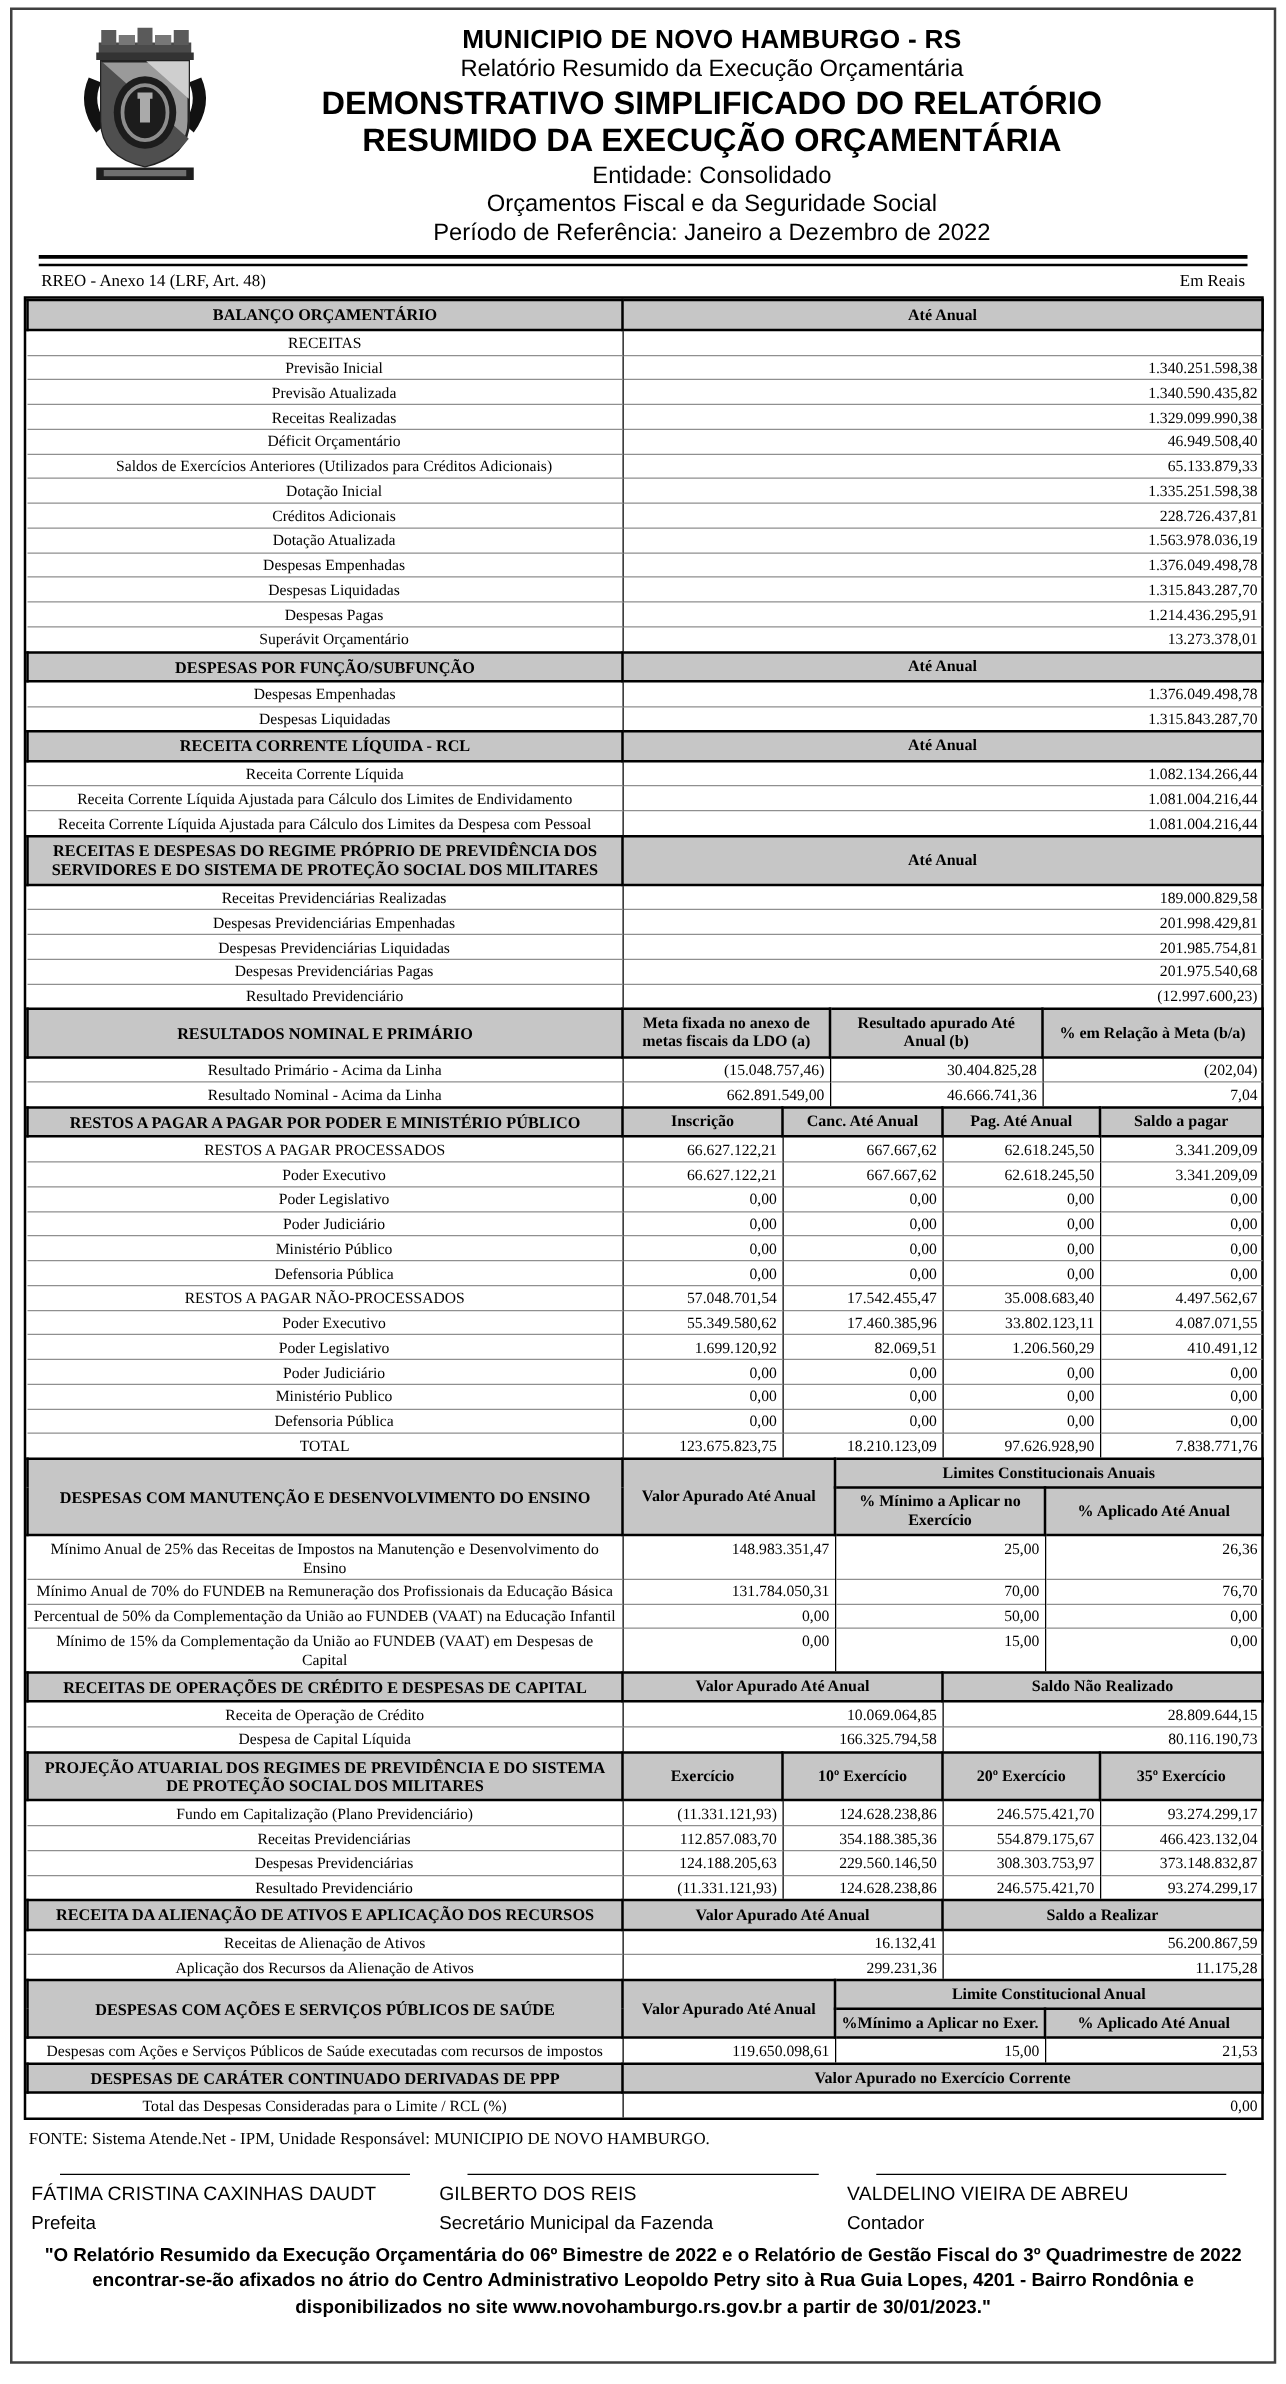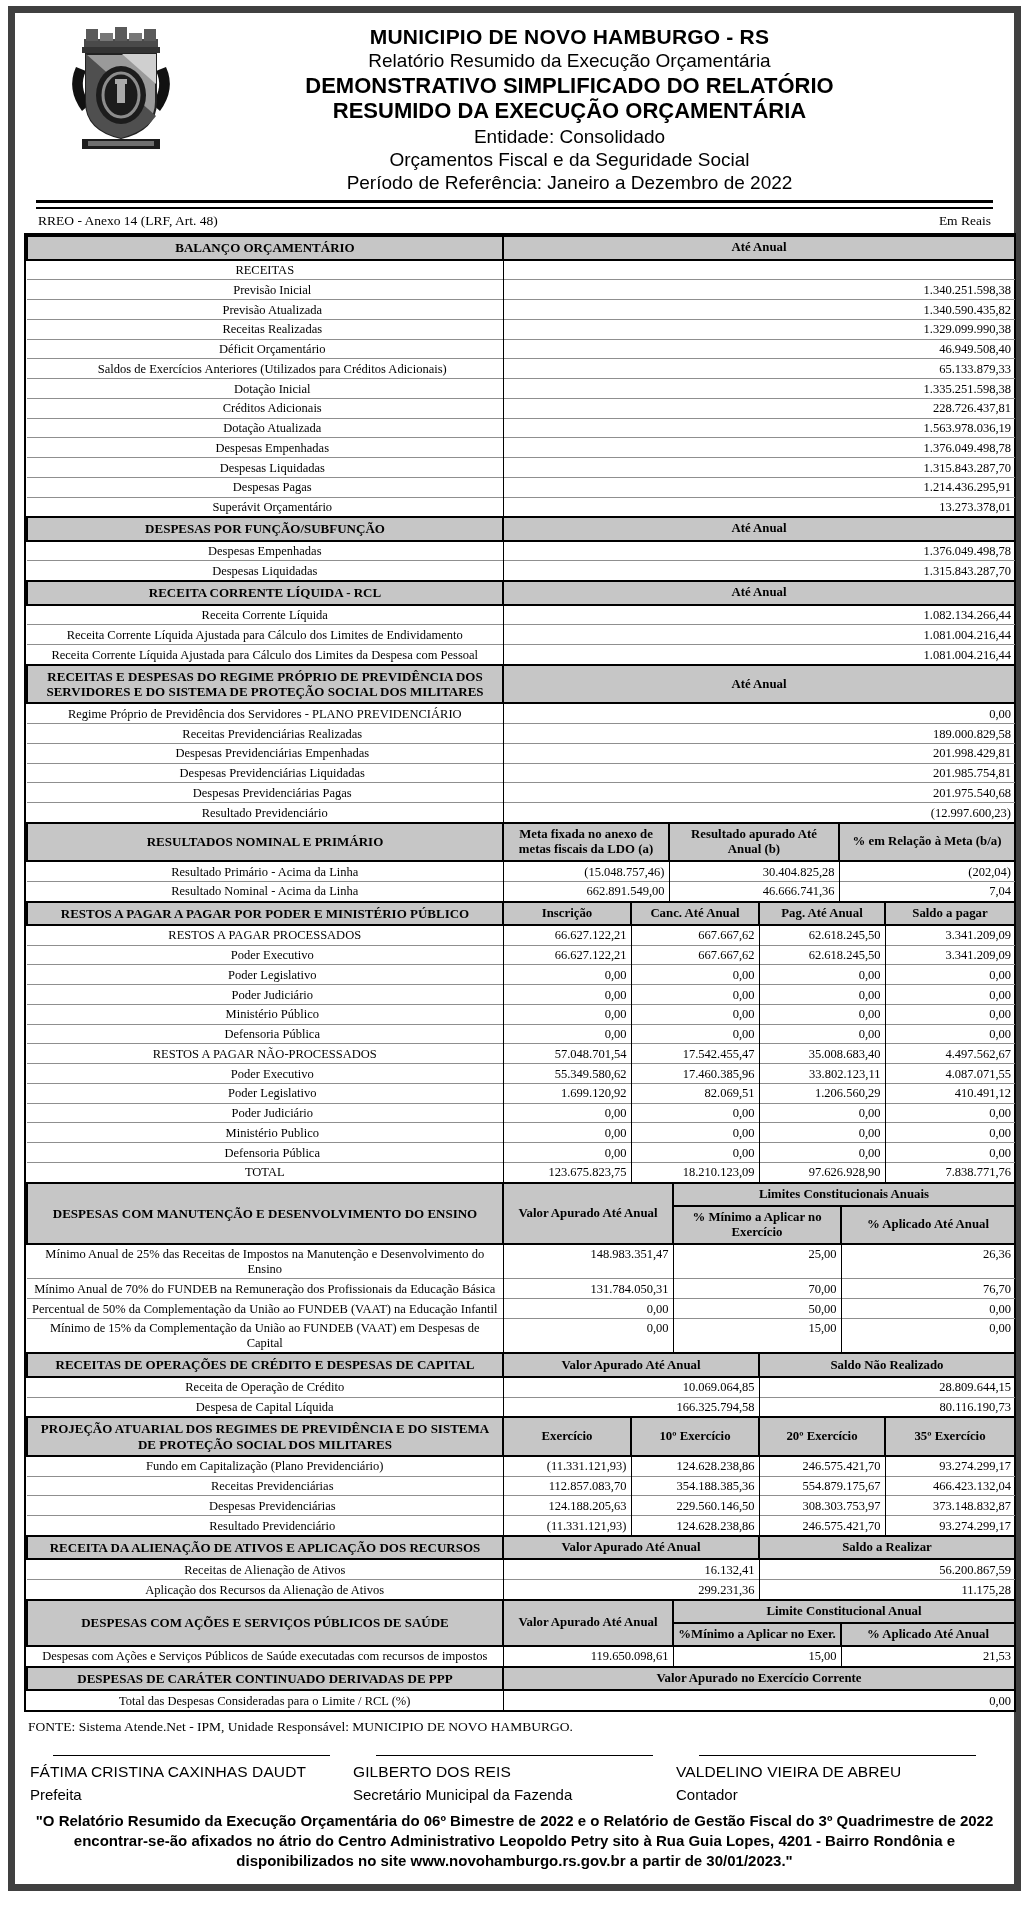--- a/index.html
+++ b/index.html
@@ -1,25 +1,25 @@
 <!DOCTYPE html>
 <html lang="pt"><head>
 <meta charset="utf-8">
 <style>
   html,body { margin:0; padding:0; background:#fff; }
   body { width:1029px; min-height:1907px; color:#000; font-family:"Liberation Serif", serif; }
-  .page { margin:6px 8px; border:7px solid #404040; min-height:1885px; box-sizing:border-box; padding:8px 9px 0; position:relative; }
+  .page { margin:6px 8px; border:2px solid #404040; min-height:1885px; box-sizing:border-box; padding:8px 9px 0; position:relative; }
 
   
   .top-header { position:relative; min-height:148px; }
   .coat { position:absolute; left:38px; top:6px; }
   .titles { margin-left:110px; text-align:center; font-family:"Liberation Sans", sans-serif; padding-top:4px; }
   .titles .muni { font-size:21px; font-weight:bold; letter-spacing:.2px; }
   .titles .sub  { font-size:19px; line-height:1.22; }
-  .titles .big  { font-size:22px; font-weight:bold; line-height:1.15; max-width:640px; margin:1px auto; }
+  .titles .big  { font-size:26px; font-weight:bold; line-height:1.15; max-width:640px; margin:1px auto; }
 
   .double-rule { height:4px; border-top:3px solid #000; border-bottom:2px solid #000; margin:6px 12px 0; }
   .meta-row { display:flex; justify-content:space-between; font-size:13.5px; padding:4px 14px 4px;gap:13px; }
 
   
   .doc-table { width:988px; margin:0 auto; border:2px solid #000; }
   table.sec { width:100%; border-collapse:collapse; table-layout:fixed; }
   table.sec th {
     background:#c6c6c6; border:2px solid #000; font-weight:bold; text-align:center;
     vertical-align:middle; padding:3px 4px; font-size:12.8px; line-height:1.18;
@@ -215,24 +215,20 @@
           <col style="width: 512px;">
         </colgroup>
         <thead>
           <tr>
             <th class="sec-title">RECEITAS E DESPESAS DO REGIME PRÓPRIO DE PREVIDÊNCIA DOS SERVIDORES E DO SISTEMA DE PROTEÇÃO SOCIAL DOS MILITARES</th>
             <th>Até Anual</th>
           </tr>
         </thead>
         <tbody>
           <tr>
-            <td class="lbl">Regime Próprio de Previdência dos Servidores - PLANO PREVIDENCIÁRIO</td>
-            <td class="num">0,00</td>
-          </tr>
-          <tr>
             <td class="lbl indent">Receitas Previdenciárias Realizadas</td>
             <td class="num">189.000.829,58</td>
           </tr>
           <tr>
             <td class="lbl indent">Despesas Previdenciárias Empenhadas</td>
             <td class="num">201.998.429,81</td>
           </tr>
           <tr>
             <td class="lbl indent">Despesas Previdenciárias Liquidadas</td>
             <td class="num">201.985.754,81</td>

